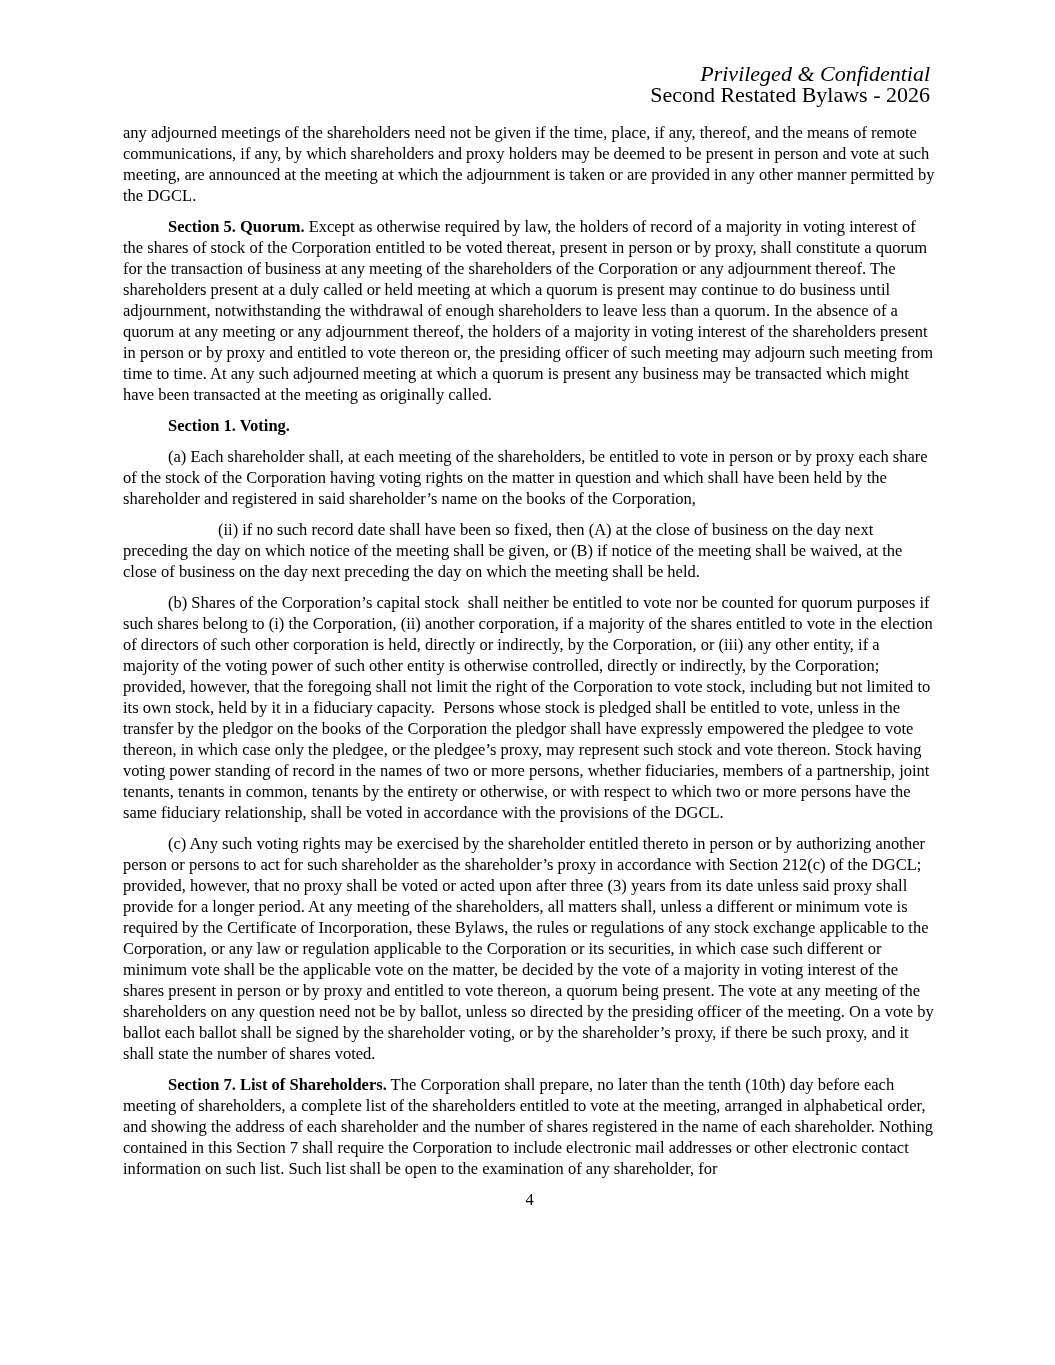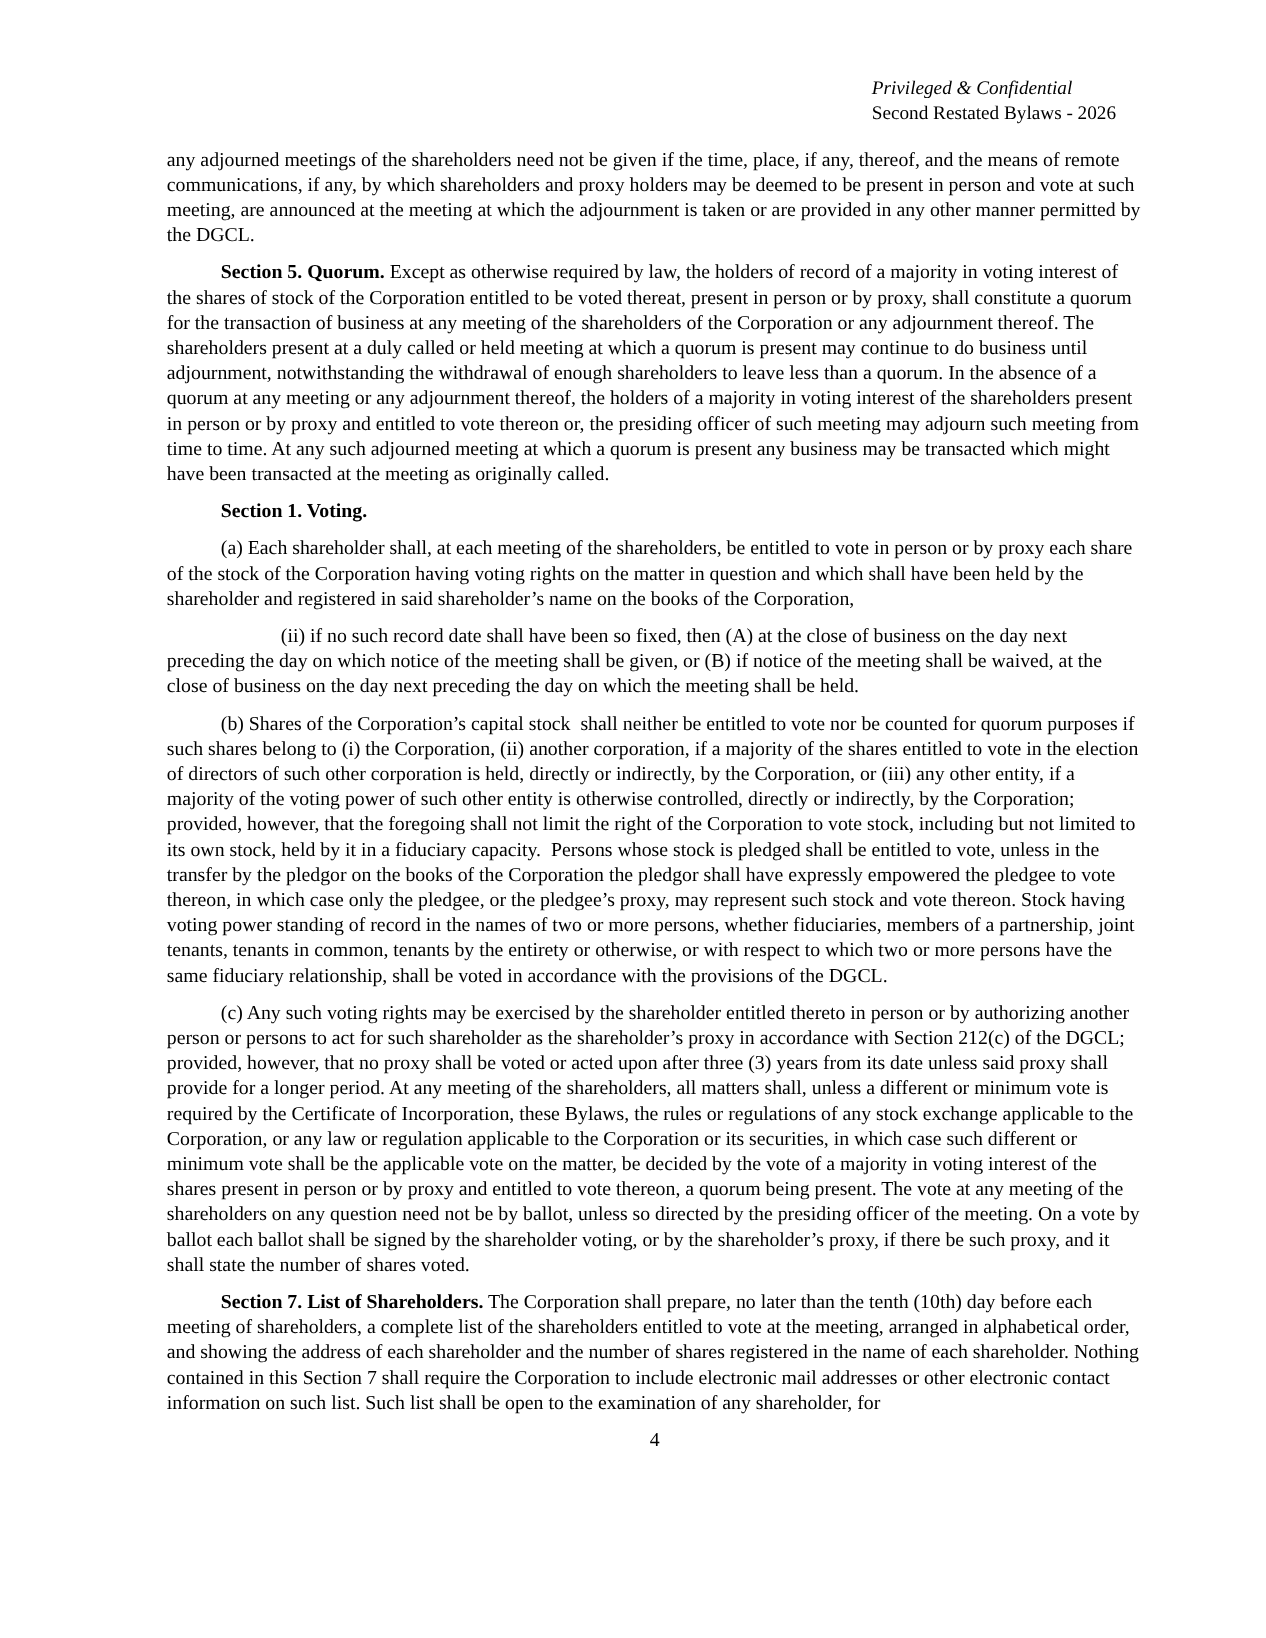--- a/index.html
+++ b/index.html
@@ -13,36 +13,36 @@
     height: 1365px;
     background: #ffffff;
     overflow: hidden;
     font-family: "Liberation Serif", "DejaVu Serif", serif;
     color: #000000;
   }
   .doc-header {
     position: absolute;
     top: 63px;
     right: 125px;
-    font-size: 16px;
+    text-align: right;
+    font-size: 22px;
     line-height: 21px;
     white-space: nowrap;
   }
   .doc-header .confidential {
     font-style: italic;
   }
   .content {
     position: absolute;
     top: 122px;
     left: 123px;
     width: 813px;
     font-size: 16.5px;
     line-height: 21px;
     text-align: left;
-    margin-left: 16px;
   }
   .para {
     margin: 0 0 10px 0;
     white-space: pre-wrap;
   }
   .indent1 { text-indent: 45px; }
   .indent2 { text-indent: 95px; }
   .lead { font-weight: 700; }
   .page-number {
     text-align: center;

